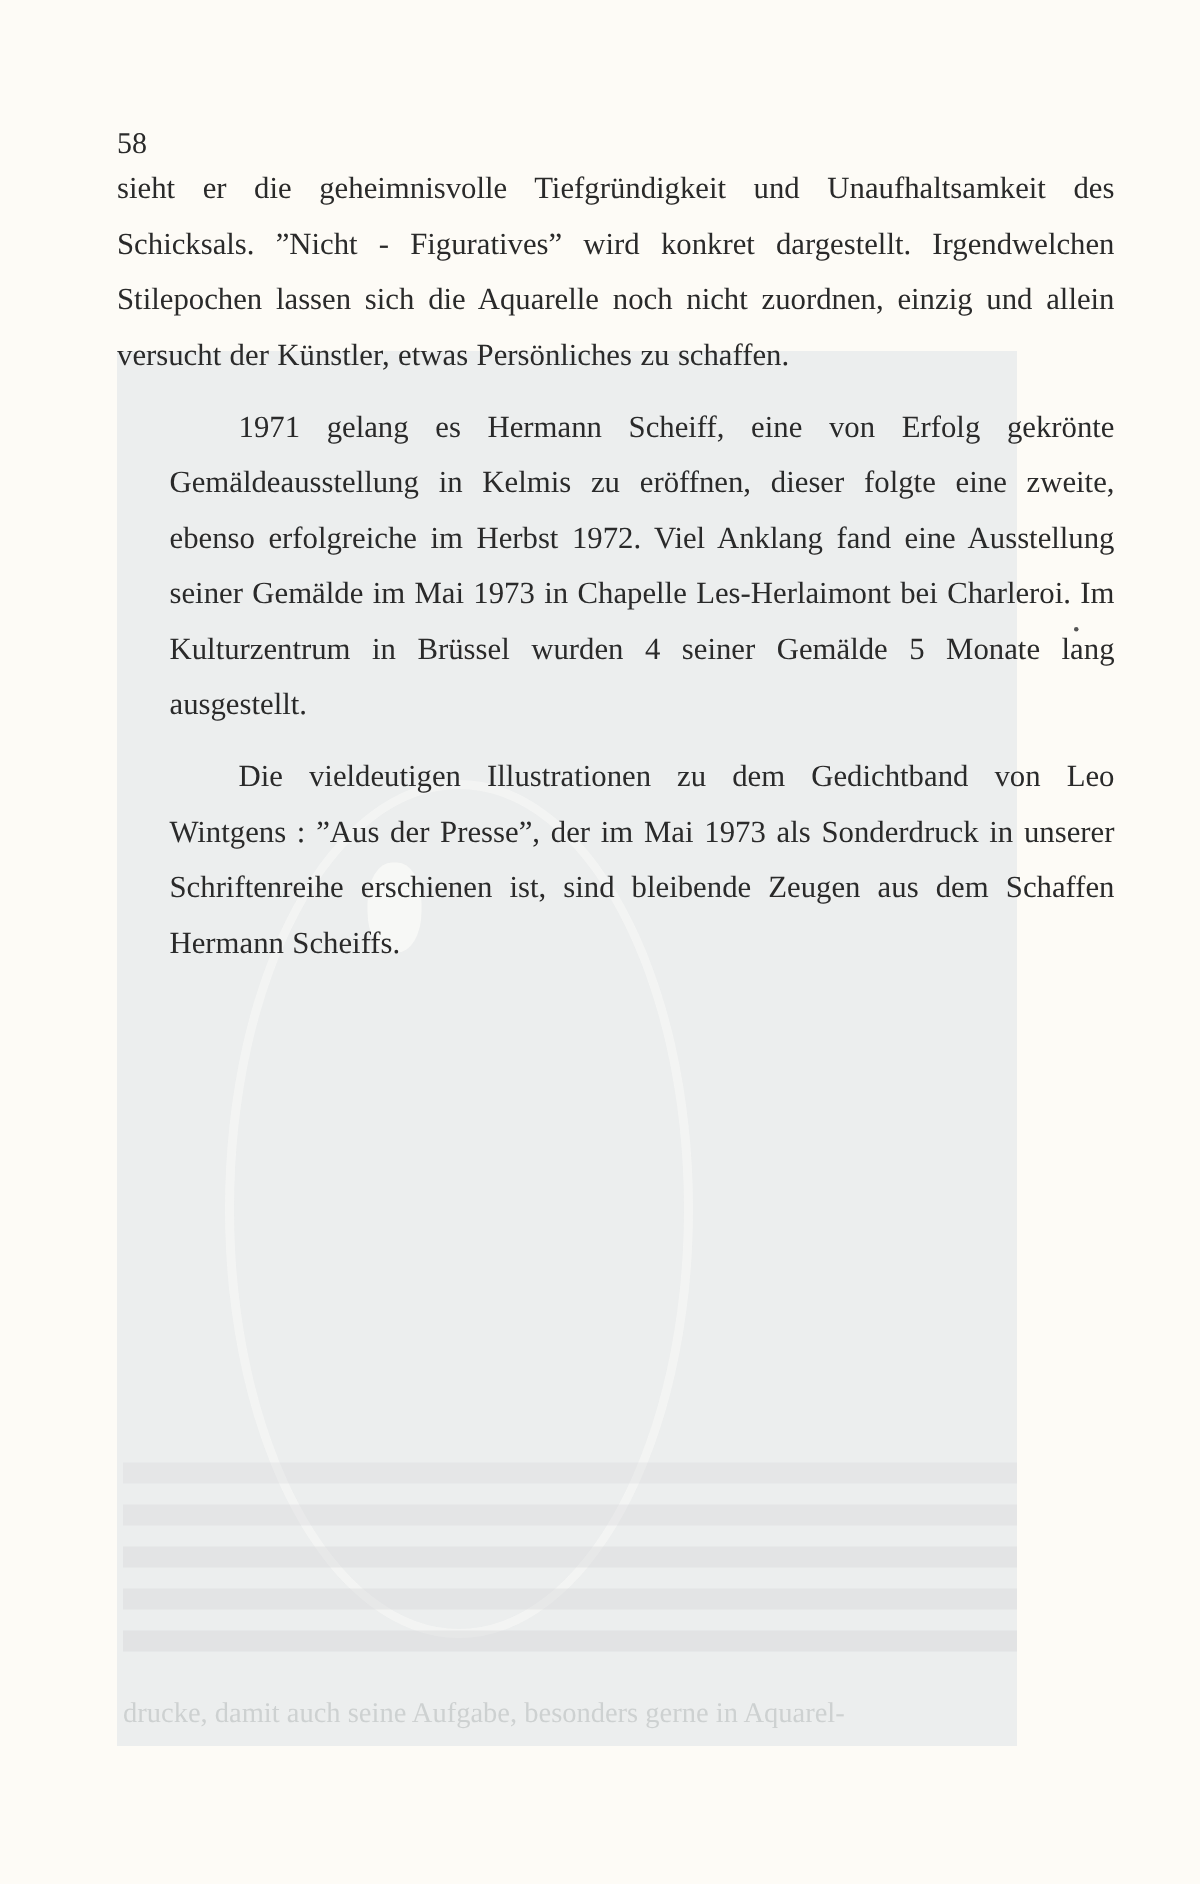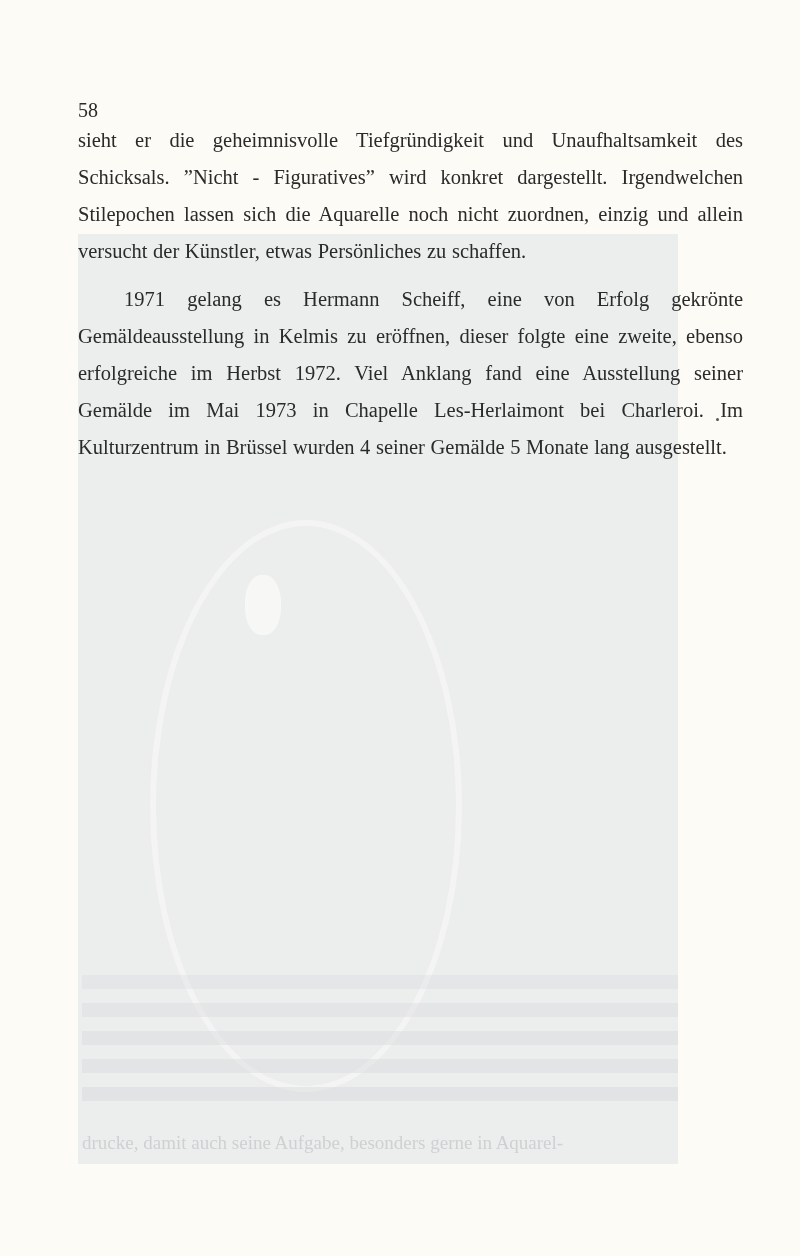--- a/index.html
+++ b/index.html
@@ -57,40 +57,41 @@
       background: none;
       color: rgba(150,154,156,0.35);
       font-size: 19px;
       height: auto;
       white-space: nowrap;
       overflow: hidden;
     }
     .page {
       position: absolute;
       left: 78px;
-      top: 98px;
+      top: 84px;
       width: 665px;
       z-index: 1;
     }
     .page-number {
       font-size: 20px;
       line-height: 24px;
       margin: 0;
       color: #2a2a2a;
     }
     .para {
       font-size: 20.5px;
       line-height: 37px;
       text-align: justify;
       margin: 0;
       hyphens: none;
       word-spacing: 0.5px;
     }
     .para.indent {
       text-indent: 46px;
+      margin-left: 35px;
     }
     .para + .para {
       margin-top: 11px;
     }
     .speck {
       position: absolute;
       width: 3px;
       height: 3px;
       border-radius: 50%;
       background: #555;
@@ -109,13 +110,14 @@
 <div class="bleed-line" style="top:1059px; opacity:0.8;"></div>
 <div class="bleed-line" style="top:1087px; opacity:0.85;"></div>
 <div class="bleed-line ghost-text" style="top:1132px;">drucke, damit auch seine Aufgabe, besonders gerne in Aquarel-</div>
 
 <div class="speck" style="left:716px; top:418px;"></div>
 
 <main class="page">
   <p class="page-number">58</p>
   <p class="para">sieht er die geheimnisvolle Tiefgründigkeit und Unaufhaltsamkeit des Schicksals. ”Nicht - Figuratives” wird konkret dargestellt. Irgendwelchen Stilepochen lassen sich die Aquarelle noch nicht zuordnen, einzig und allein versucht der Künstler, etwas Persönliches zu schaffen.</p>
   <p class="para indent">1971 gelang es Hermann Scheiff, eine von Erfolg gekrönte Gemäldeausstellung in Kelmis zu eröffnen, dieser folgte eine zweite, ebenso erfolgreiche im Herbst 1972. Viel Anklang fand eine Ausstellung seiner Gemälde im Mai 1973 in Chapelle Les-Herlaimont bei Charleroi. Im Kulturzentrum in Brüssel wurden 4 seiner Gemälde 5 Monate lang ausgestellt.</p>
+  <p class="para indent">Die vieldeutigen Illustrationen zu dem Gedichtband von Leo Wintgens : ”Aus der Presse”, der im Mai 1973 als Sonderdruck in unserer Schriftenreihe erschienen ist, sind bleibende Zeugen aus dem Schaffen Hermann Scheiffs.</p>
 </main>
 
 </body></html>

